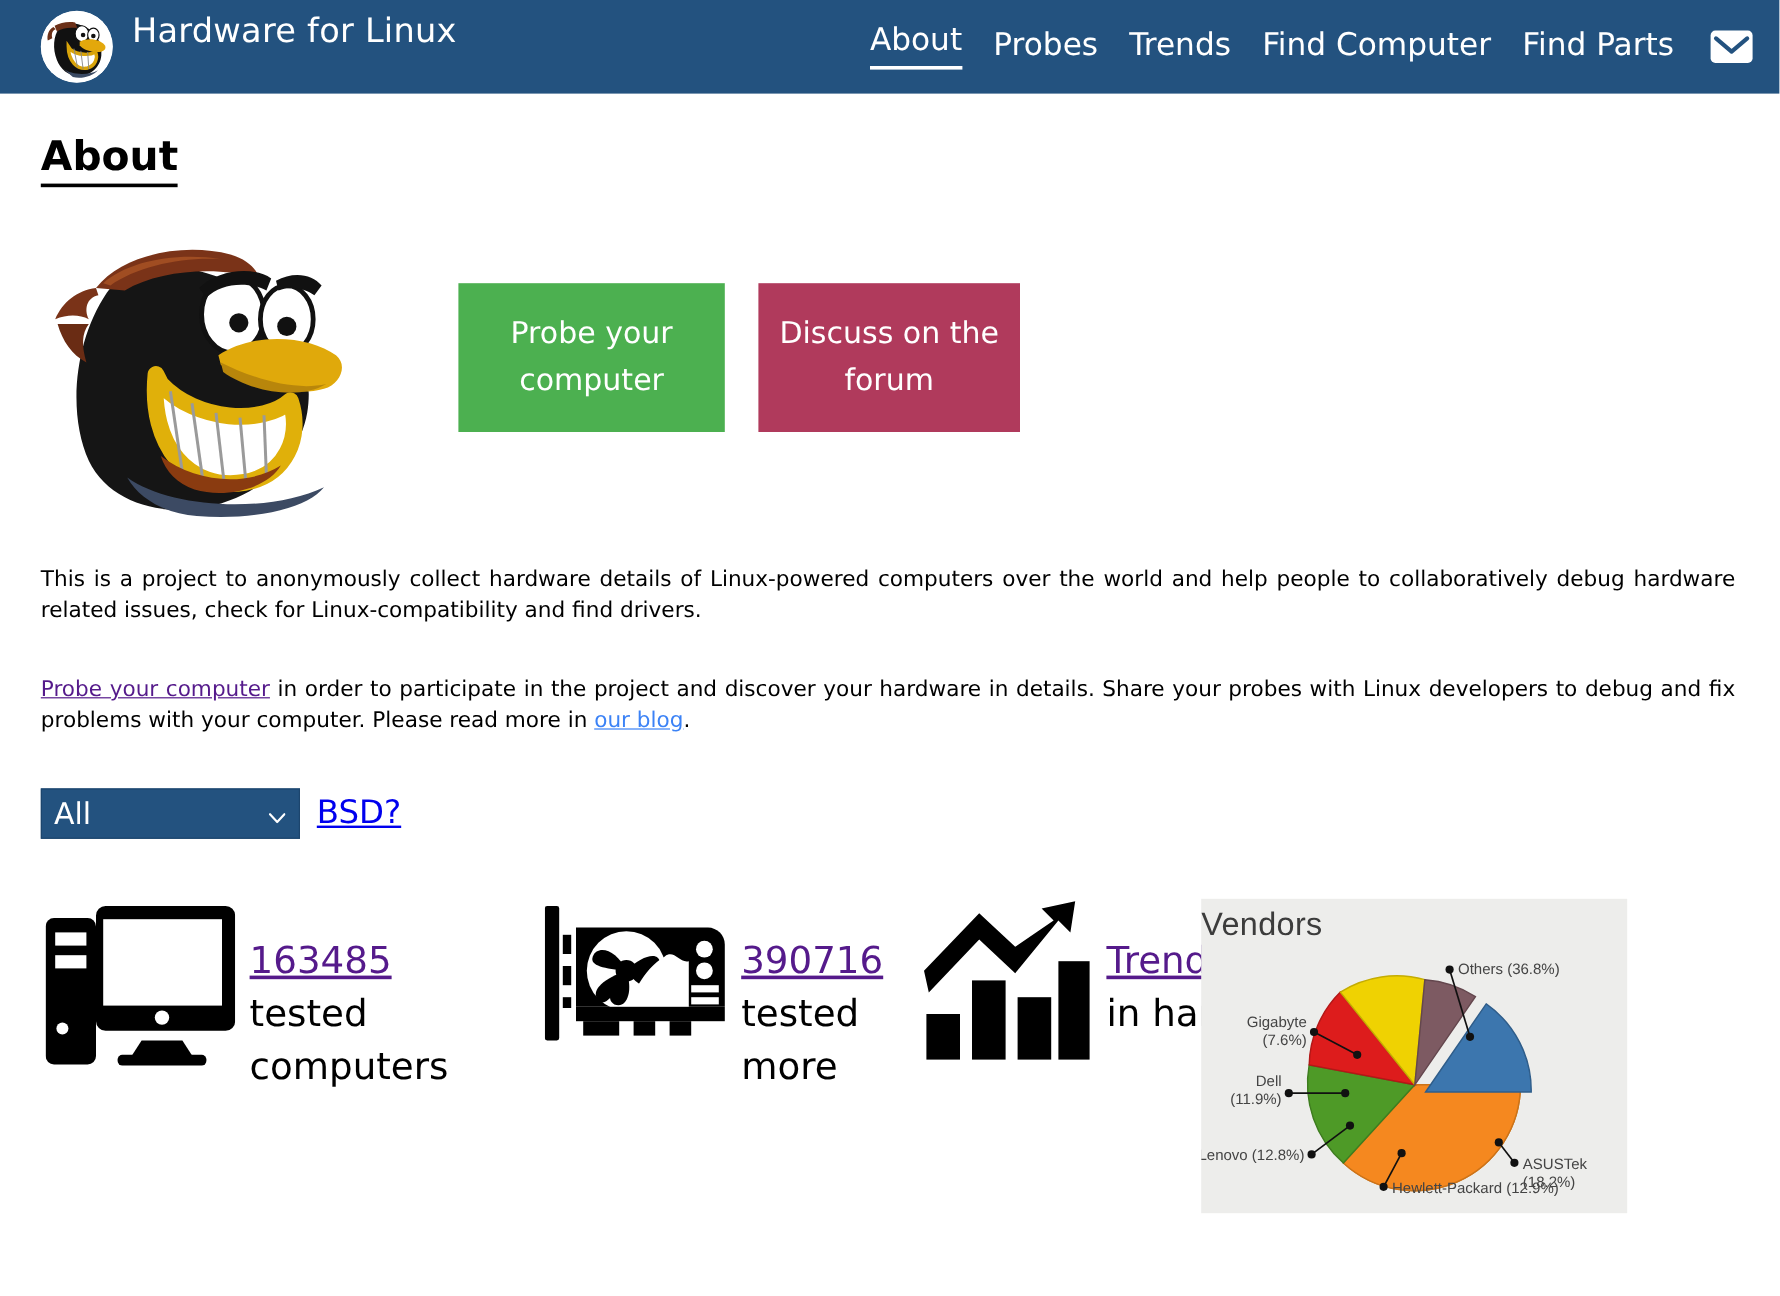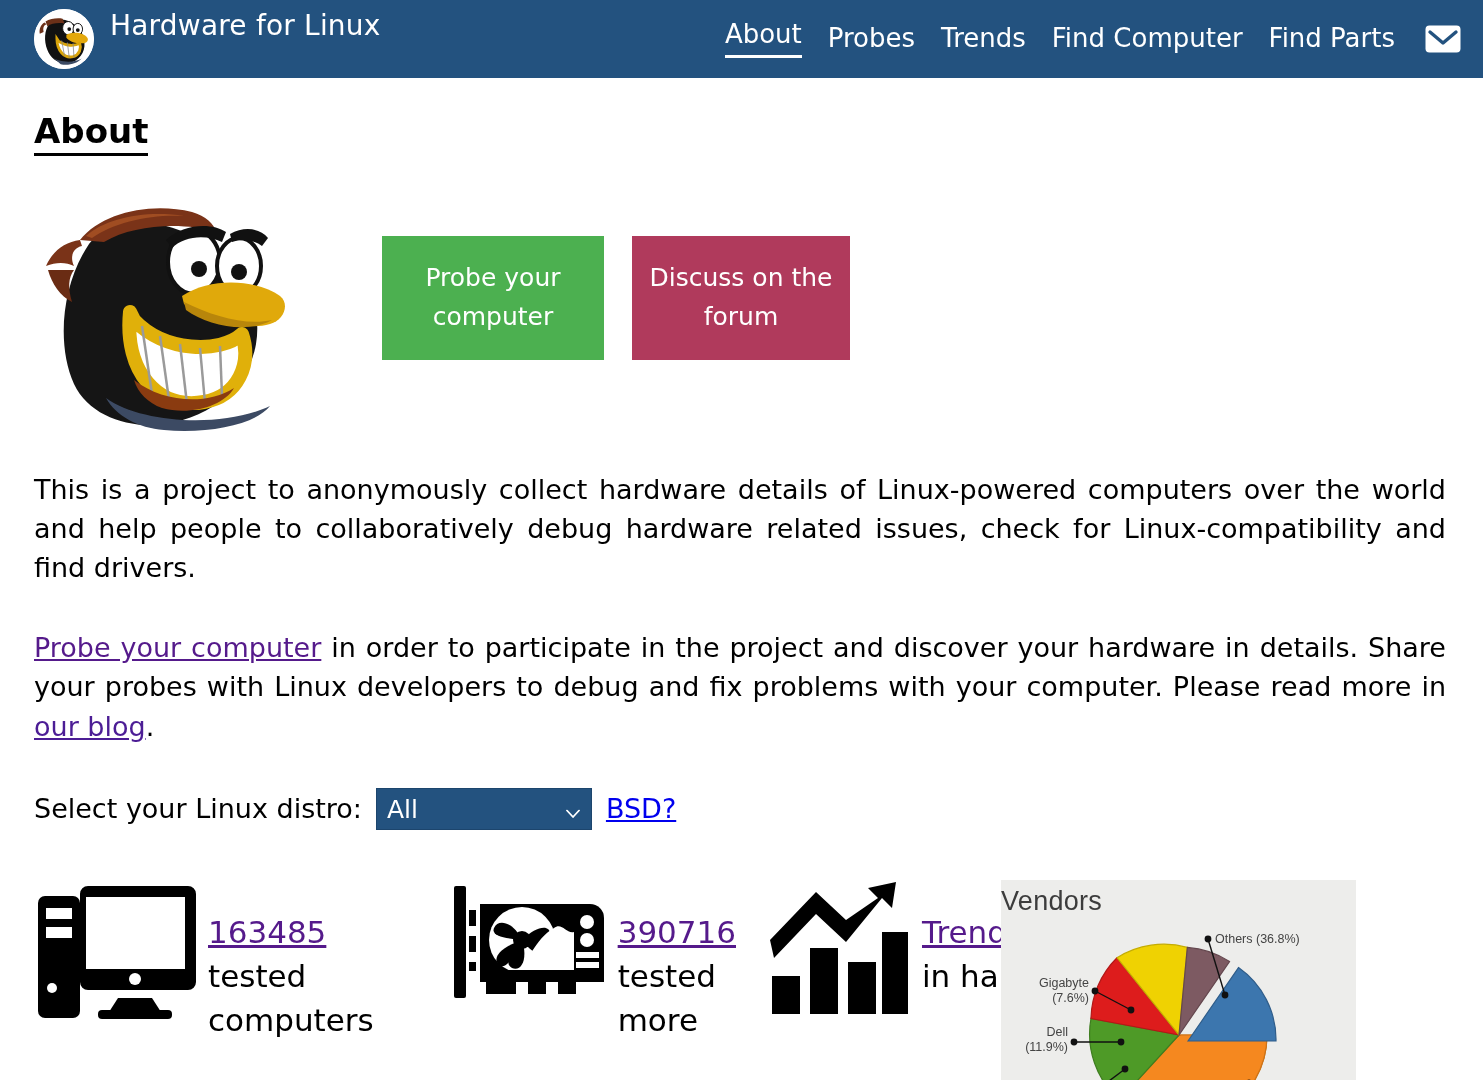--- a/index.html
+++ b/index.html
@@ -112,30 +112,30 @@
     height: 124px;
     display: flex;
     align-items: center;
     justify-content: center;
   }
   .btn-probe { background: #4cb050; }
   .btn-forum { background: #b03a5c; width: 218px; }
 
   
   .body-text {
-    font-size: 27px;
+    font-size: 18px;
     line-height: 1.46;
     color: #000000;
     text-align: justify;
     margin: 36px 0 0 0;
     max-width: 1412px;
   }
   .body-text.second { margin-top: 40px; }
   a.link-visited { color: #551a8b; text-decoration: underline; }
-  a.link-unvisited { color: #4c1d95; text-decoration: underline; }
+  a.link-unvisited { color: #3b82f6; text-decoration: underline; }
 
   
   .distro-row {
     display: flex;
     align-items: center;
     gap: 14px;
     margin-top: 42px;
     font-size: 27px;
     color: #000;
   }
@@ -296,21 +296,20 @@
       <button class="btn btn-probe">Probe your computer</button>
       <button class="btn btn-forum">Discuss on the forum</button>
     </div>
   </div>
 
   <p class="body-text">This is a project to anonymously collect hardware details of Linux-powered computers over the world and help people to collaboratively debug hardware related issues, check for Linux-compatibility and find drivers.</p>
 
   <p class="body-text second"><a class="link-visited" href="#">Probe your computer</a><span> in order to participate in the project and discover your hardware in details. Share your probes with Linux developers to debug and fix problems with your computer. Please read more in </span><a class="link-unvisited" href="#">our blog</a><span>.</span></p>
 
   <div class="distro-row">
-    <span>Select your Linux distro:</span>
     <span class="select-wrap">
       <select class="distro-select">
         <option>All</option>
       </select>
       <span class="select-chevron">
         <svg width="14" height="9" viewBox="0 0 14 9">
             <path d="M1 1 L7 7.5 L13 1" fill="none" stroke="#ffffff" stroke-width="1.8" stroke-linecap="round" stroke-linejoin="round"></path>
           </svg>
       </span>
     </span>

